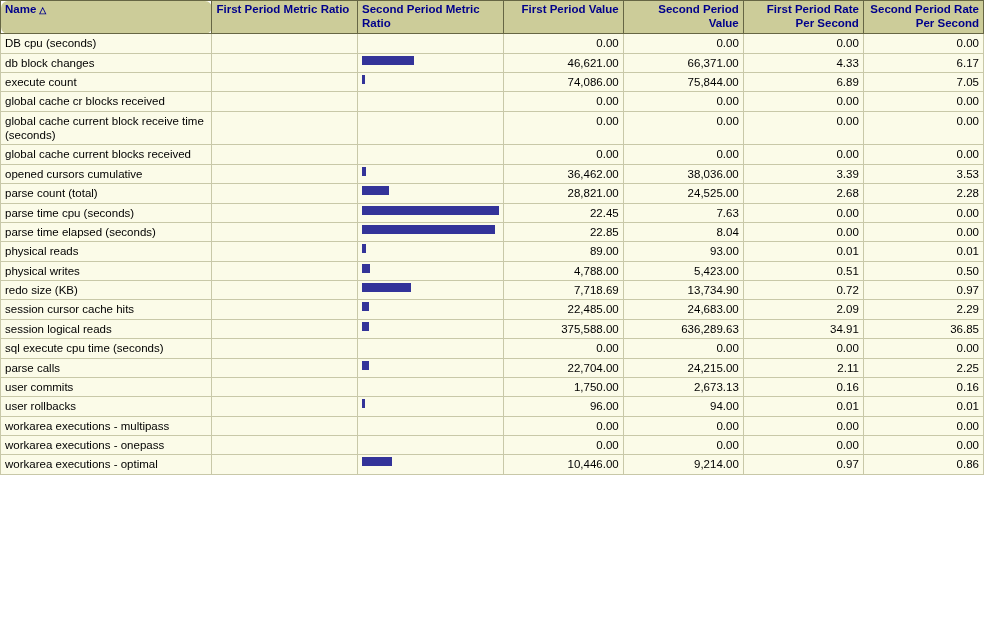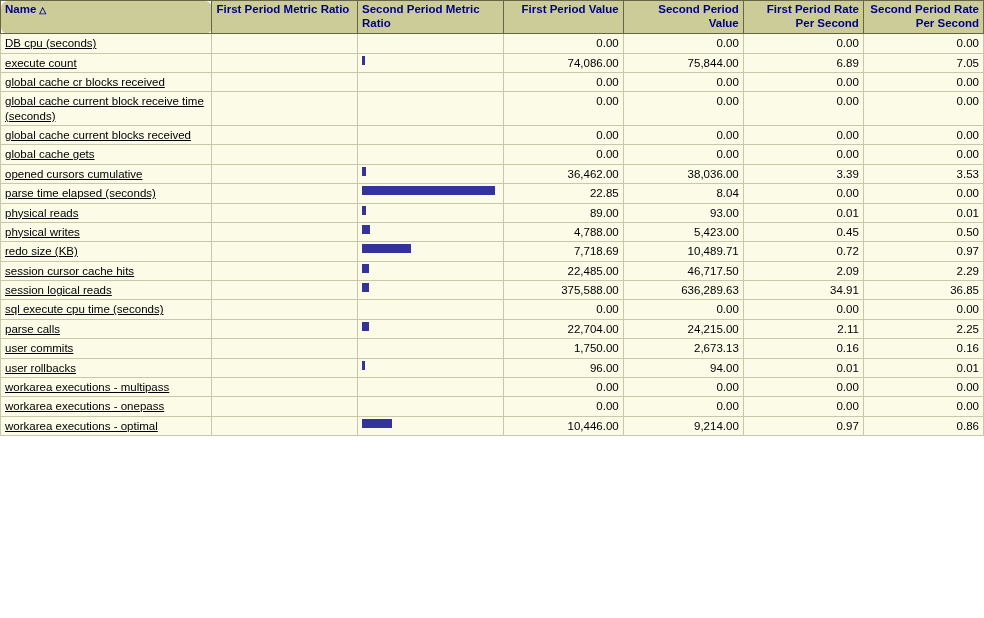--- a/index.html
+++ b/index.html
@@ -53,21 +53,20 @@
     padding: 2px 4px 2px 4px;
     background: #fbfbe8;
     vertical-align: top;
     line-height: 1.25;
     font-size: 11.5px;
     color: #000000;
   }
   td.name {
     text-align: left;
     word-wrap: break-word;
-    text-decoration: underline;
   }
   td.num {
     text-align: right;
     white-space: nowrap;
   }
   td.bar-cell {
     padding: 3px 2px 3px 2px;
   }
   .bar {
     display: block;
@@ -111,20 +110,33 @@
           </td>
           <td class="bar-cell">
             <span class="bar empty" style="width: 0%;"></span>
           </td>
           <td class="num">0.00</td>
           <td class="num">0.00</td>
           <td class="num">0.00</td>
           <td class="num">0.00</td>
         </tr>
         <tr>
+          <td class="name">db block changes</td>
+          <td class="bar-cell">
+            <span class="bar empty" style="width: 0%;"></span>
+          </td>
+          <td class="bar-cell">
+            <span class="bar" style="width: 38%;"></span>
+          </td>
+          <td class="num">46,621.00</td>
+          <td class="num">66,371.00</td>
+          <td class="num">4.33</td>
+          <td class="num">6.17</td>
+        </tr>
+        <tr>
           <td class="name">execute count</td>
           <td class="bar-cell">
             <span class="bar empty" style="width: 0%;"></span>
           </td>
           <td class="bar-cell">
             <span class="bar" style="width: 2%;"></span>
           </td>
           <td class="num">74,086.00</td>
           <td class="num">75,844.00</td>
           <td class="num">6.89</td>
@@ -163,46 +175,59 @@
           </td>
           <td class="bar-cell">
             <span class="bar empty" style="width: 0%;"></span>
           </td>
           <td class="num">0.00</td>
           <td class="num">0.00</td>
           <td class="num">0.00</td>
           <td class="num">0.00</td>
         </tr>
         <tr>
-          <td class="name">global cache gets</td>
-          <td class="bar-cell">
-            <span class="bar empty" style="width: 0%;"></span>
-          </td>
-          <td class="bar-cell">
-            <span class="bar empty" style="width: 0%;"></span>
-          </td>
-          <td class="num">0.00</td>
-          <td class="num">0.00</td>
-          <td class="num">0.00</td>
-          <td class="num">0.00</td>
-        </tr>
-        <tr>
           <td class="name">opened cursors cumulative</td>
           <td class="bar-cell">
             <span class="bar empty" style="width: 0%;"></span>
           </td>
           <td class="bar-cell">
             <span class="bar" style="width: 3%;"></span>
           </td>
           <td class="num">36,462.00</td>
           <td class="num">38,036.00</td>
           <td class="num">3.39</td>
           <td class="num">3.53</td>
         </tr>
         <tr>
+          <td class="name">parse count (total)</td>
+          <td class="bar-cell">
+            <span class="bar empty" style="width: 0%;"></span>
+          </td>
+          <td class="bar-cell">
+            <span class="bar" style="width: 20%;"></span>
+          </td>
+          <td class="num">28,821.00</td>
+          <td class="num">24,525.00</td>
+          <td class="num">2.68</td>
+          <td class="num">2.28</td>
+        </tr>
+        <tr>
+          <td class="name">parse time cpu (seconds)</td>
+          <td class="bar-cell">
+            <span class="bar empty" style="width: 0%;"></span>
+          </td>
+          <td class="bar-cell">
+            <span class="bar" style="width: 100%;"></span>
+          </td>
+          <td class="num">22.45</td>
+          <td class="num">7.63</td>
+          <td class="num">0.00</td>
+          <td class="num">0.00</td>
+        </tr>
+        <tr>
           <td class="name">parse time elapsed (seconds)</td>
           <td class="bar-cell">
             <span class="bar empty" style="width: 0%;"></span>
           </td>
           <td class="bar-cell">
             <span class="bar" style="width: 97%;"></span>
           </td>
           <td class="num">22.85</td>
           <td class="num">8.04</td>
           <td class="num">0.00</td>
@@ -224,46 +249,46 @@
         <tr>
           <td class="name">physical writes</td>
           <td class="bar-cell">
             <span class="bar empty" style="width: 0%;"></span>
           </td>
           <td class="bar-cell">
             <span class="bar" style="width: 6%;"></span>
           </td>
           <td class="num">4,788.00</td>
           <td class="num">5,423.00</td>
-          <td class="num">0.45</td>
+          <td class="num">0.51</td>
           <td class="num">0.50</td>
         </tr>
         <tr>
           <td class="name">redo size (KB)</td>
           <td class="bar-cell">
             <span class="bar empty" style="width: 0%;"></span>
           </td>
           <td class="bar-cell">
             <span class="bar" style="width: 36%;"></span>
           </td>
           <td class="num">7,718.69</td>
-          <td class="num">10,489.71</td>
+          <td class="num">13,734.90</td>
           <td class="num">0.72</td>
           <td class="num">0.97</td>
         </tr>
         <tr>
           <td class="name">session cursor cache hits</td>
           <td class="bar-cell">
             <span class="bar empty" style="width: 0%;"></span>
           </td>
           <td class="bar-cell">
             <span class="bar" style="width: 5%;"></span>
           </td>
           <td class="num">22,485.00</td>
-          <td class="num">46,717.50</td>
+          <td class="num">24,683.00</td>
           <td class="num">2.09</td>
           <td class="num">2.29</td>
         </tr>
         <tr>
           <td class="name">session logical reads</td>
           <td class="bar-cell">
             <span class="bar empty" style="width: 0%;"></span>
           </td>
           <td class="bar-cell">
             <span class="bar" style="width: 5%;"></span>

